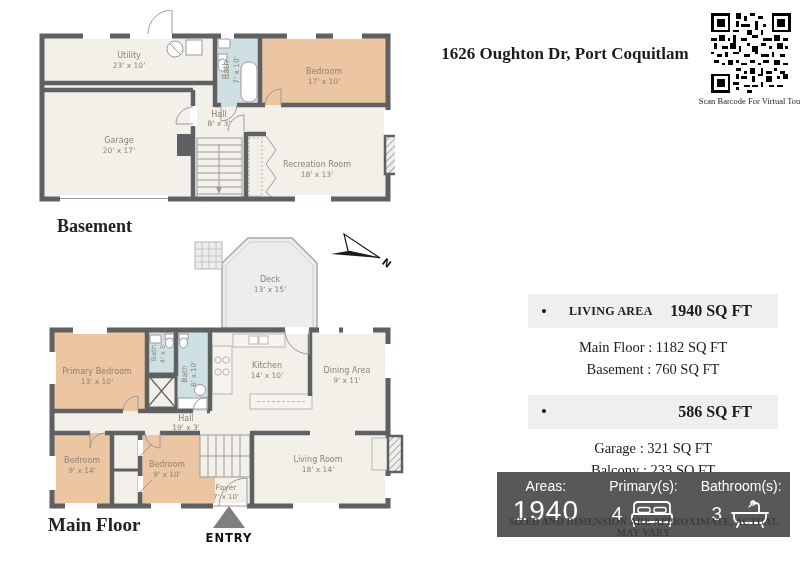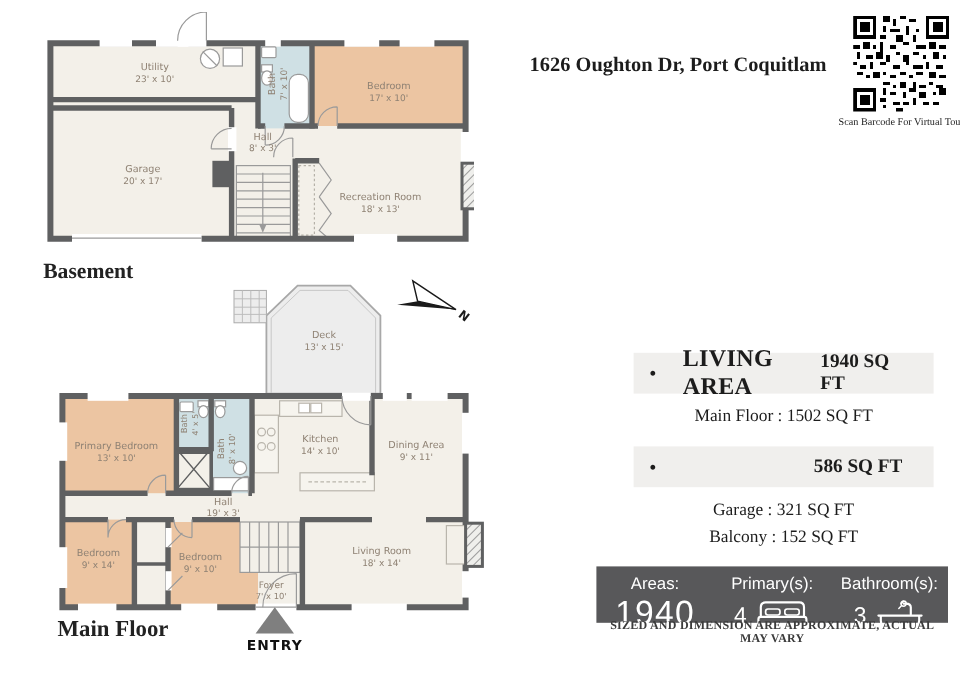--- a/index.html
+++ b/index.html
@@ -9,25 +9,25 @@
   svg text{font-family:"DejaVu Sans", sans-serif;}
   .plan-label{fill:#8f8274;}
   .floor-title{font-family:"Liberation Serif",serif;font-weight:600;font-size:18px;color:#222;}
   .address{left:415px;top:42px;width:300px;text-align:center;font-size:17px;line-height:1.45;
            font-weight:600;color:#1c1c1c;}
   .qr-wrap{left:711px;top:13px;width:80px;height:80px;}
   .qr-caption{left:695px;top:96px;width:112px;text-align:center;font-size:8.5px;line-height:1.35;color:#222;}
   .info-panel{left:528px;top:294px;width:250px;}
   .info-row{display:flex;align-items:center;background:#f0efed;height:34px;}
   .info-row .bullet{font-size:17px;margin-left:13px;line-height:1;}
-  .info-row .lbl{font-size:20px;font-weight:bold;margin-left:22px;letter-spacing:.3px;}
+  .info-row .lbl{font-size:12px;font-weight:bold;margin-left:22px;letter-spacing:.3px;}
   .info-row .val{font-size:16px;font-weight:bold;margin-left:auto;margin-right:26px;}
   .info-details{margin-top:8px;text-align:center;font-size:14.5px;line-height:1.55;color:#1c1c1c;}
   .info-row.second{margin-top:14px;}
-  .stats-bar{left:497px;top:472px;width:293px;height:47px;background:#58585a;display:flex;
+  .stats-bar{left:497px;top:472px;width:293px;height:65px;background:#58585a;display:flex;
              color:#fff;font-family:"Liberation Sans", sans-serif;}
   .stats-col{flex:1;text-align:center;padding-top:6px;}
   .stats-col .t{font-size:14px;}
   .stats-col .big{font-size:28px;letter-spacing:1px;margin-top:1px;}
   .stats-col .u{font-size:10px;margin-top:12px;}
   .stats-num-row{display:flex;align-items:center;justify-content:center;gap:7px;margin-top:5px;}
   .stats-num{font-size:19px;}
   .disclaimer{left:497px;top:516px;width:293px;text-align:center;font-size:10px;font-weight:bold;
               color:#3c3c3c;letter-spacing:.2px;}
 </style>
@@ -117,21 +117,21 @@
       <text class="plan-label" x="289" y="64" font-size="8">Bedroom</text>
       <text class="plan-label" x="289" y="74" font-size="7.5">17' x 10'</text>
       <text class="plan-label" x="84" y="133" font-size="8">Garage</text>
       <text class="plan-label" x="84" y="143" font-size="7.5">20' x 17'</text>
       <text class="plan-label" x="184" y="107" font-size="8">Hall</text>
       <text class="plan-label" x="184" y="116" font-size="7.5">8' x 3'</text>
       <text class="plan-label" x="282" y="157" font-size="8">Recreation Room</text>
       <text class="plan-label" x="282" y="167" font-size="7.5">18' x 13'</text>
     </g>
   </svg>
-  <div class="abs floor-title" style="left:36px;top:216px;">Basement</div>
+  <div class="abs floor-title" style="left:57px;top:216px;">Basement</div>
 
   <svg class="abs" style="left:45px;top:226px;" width="360" height="322" viewBox="0 0 360 322">
 
     <g>
       <polygon points="177,102 177,37 203,12 247,12 272,37 272,102" fill="#ededed" stroke="#a8a8a8" stroke-width="1.5"></polygon>
       <polygon points="181,102 181,39 205,16 245,16 268,39 268,102" fill="none" stroke="#c6c6c6" stroke-width="0.8"></polygon>
       <g stroke="#a8a8a8" stroke-width="0.8">
         <rect x="150" y="16" width="27" height="27" fill="#ededed"></rect>
         <path d="M157,16V43 M164,16V43 M171,16V43 M150,23H177 M150,30H177 M150,36H177" stroke="#bbb"></path>
       </g>
@@ -283,29 +283,30 @@
   </div>
   <div class="abs qr-caption">Scan Barcode For Virtual Tour</div>
 
   <div class="abs info-panel">
     <div class="info-row">
       <span class="bullet">•</span>
       <span class="lbl">LIVING AREA</span>
       <span class="val">1940 SQ FT</span>
     </div>
     <div class="info-details">
-      <div>Main Floor : 1502 SQ FT</div>
+      <div>Main Floor : 1182 SQ FT</div>
+      <div>Basement : 760 SQ FT</div>
     </div>
     <div class="info-row second">
       <span class="bullet">•</span>
       <span class="val">586 SQ FT</span>
     </div>
     <div class="info-details">
       <div>Garage : 321 SQ FT</div>
-      <div>Balcony : 152 SQ FT</div>
+      <div>Balcony : 233 SQ FT</div>
     </div>
   </div>
 
   <div class="abs stats-bar">
     <div class="stats-col">
       <div class="t">Areas:</div>
       <div class="big">1940</div>
       <div class="u">Squarefeet</div>
     </div>
     <div class="stats-col">

